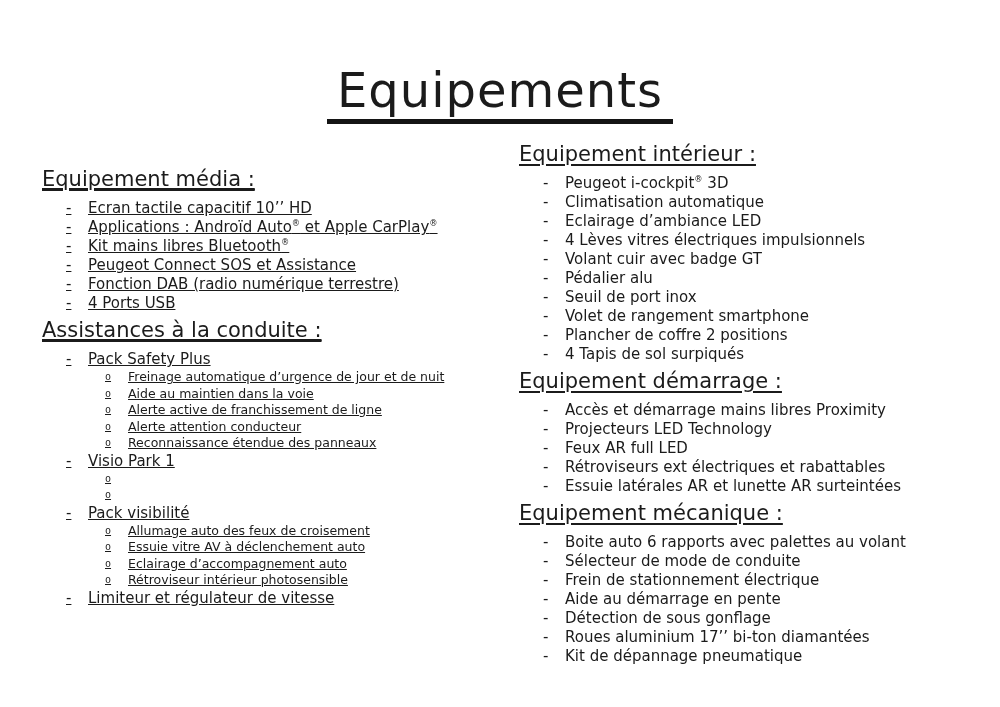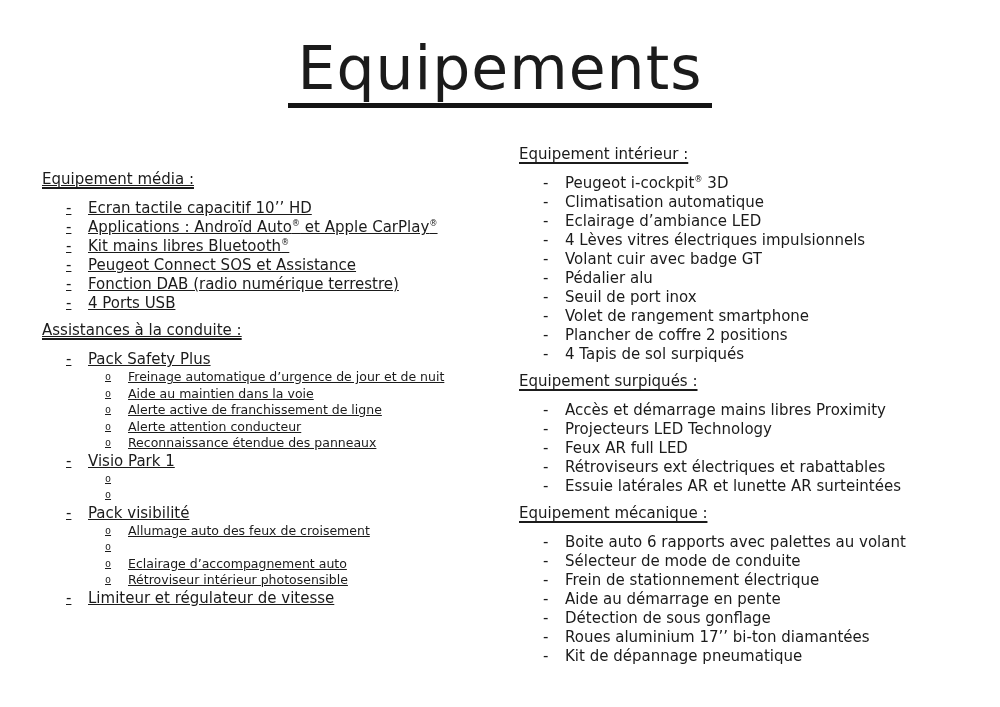--- a/index.html
+++ b/index.html
@@ -3,29 +3,29 @@
 <meta charset="utf-8">
 <style>
   html, body { margin:0; padding:0; }
   body {
     width:1000px; height:707px; position:relative; overflow:hidden;
     background:#ffffff; color:#1b1b1b;
     font-family:"DejaVu Sans","Liberation Sans",sans-serif;
   }
   .title-wrap { position:absolute; top:36px; left:0; width:100%; text-align:center; }
   .page-title {
-    display:inline-block; font-size:60px; line-height:1.08; letter-spacing:1px;
-    border-bottom:5px solid #141414; padding:0 10px 2px;
+    display:inline-block; font-size:48px; line-height:1.08; letter-spacing:1px;
+    border-bottom:5px solid #141414; padding:0 10px 2px;margin-top:29px;
   }
   .col { position:absolute; }
   #col-left  { left:42px;  top:170px; width:482px;text-decoration:underline; }
   #col-right { left:519px; top:145px; width:478px; }
   .section { margin-bottom:8px; }
   .section-heading {
-    font-size:15px; line-height:19px; margin-bottom:10px;
+    font-size:21px; line-height:19px; margin-bottom:10px;
     text-decoration:underline; text-underline-offset:3px; text-decoration-thickness:1.5px;
   }
   .item { display:flex; align-items:flex-start; padding-left:24px; font-size:15px; line-height:19px; }
   .bullet-dash { flex:0 0 22px; width:22px; }
   .subitem { display:flex; align-items:flex-start; padding-left:63px; font-size:12.5px; line-height:16.5px; }
   .bullet-circle {
     flex:0 0 23px; width:23px; font-family:"DejaVu Sans Mono",monospace;
     font-size:10px; line-height:16.5px;
   }
   .subitem-text { max-width:330px; }
@@ -105,20 +105,21 @@
       <div class="item">
         <span class="bullet-dash">-</span>
         <span class="item-text">Pack visibilité</span>
       </div>
       <div class="subitem">
         <span class="bullet-circle">o</span>
         <span class="subitem-text">Allumage auto des feux de croisement</span>
       </div>
       <div class="subitem">
         <span class="bullet-circle">o</span>
+        <span class="subitem-text">Essuie vitre AV à déclenchement auto</span>
       </div>
       <div class="subitem">
         <span class="bullet-circle">o</span>
         <span class="subitem-text">Eclairage d’accompagnement auto</span>
       </div>
       <div class="subitem">
         <span class="bullet-circle">o</span>
         <span class="subitem-text">Rétroviseur intérieur photosensible</span>
       </div>
       <div class="item">
@@ -165,21 +166,21 @@
       <div class="item">
         <span class="bullet-dash">-</span>
         <span class="item-text">Plancher de coffre 2 positions</span>
       </div>
       <div class="item">
         <span class="bullet-dash">-</span>
         <span class="item-text">4 Tapis de sol surpiqués</span>
       </div>
     </div>
     <div class="section">
-      <div class="section-heading">Equipement surpiqués :</div>
+      <div class="section-heading">Equipement démarrage :</div>
       <div class="item">
         <span class="bullet-dash">-</span>
         <span class="item-text">Accès et démarrage mains libres Proximity</span>
       </div>
       <div class="item">
         <span class="bullet-dash">-</span>
         <span class="item-text">Projecteurs LED Technology</span>
       </div>
       <div class="item">
         <span class="bullet-dash">-</span>

